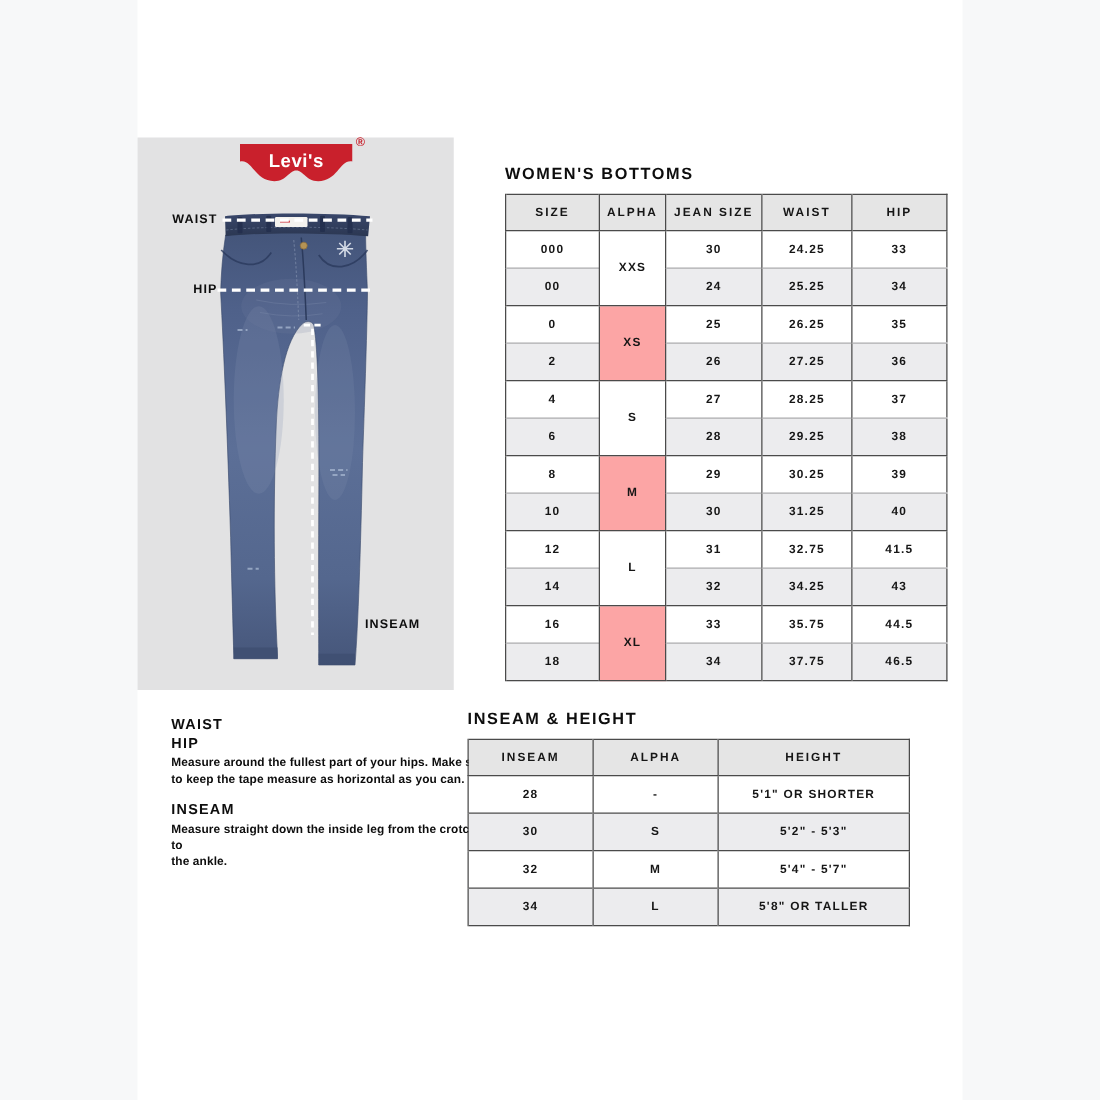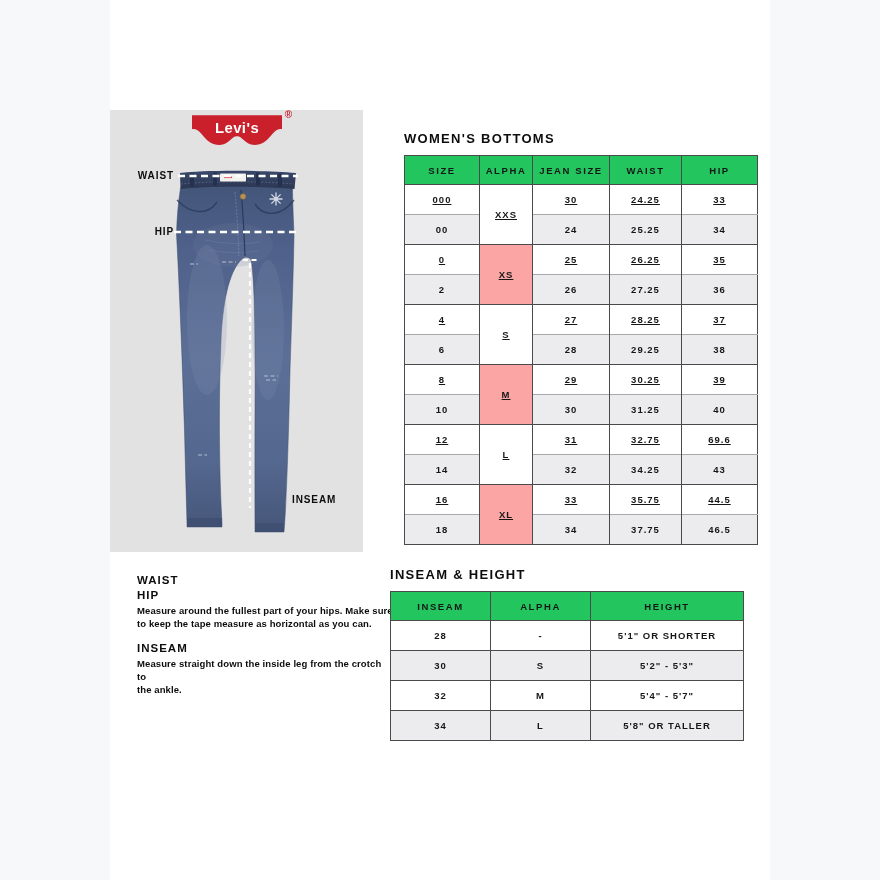--- a/index.html
+++ b/index.html
@@ -19,29 +19,29 @@
   .m-label.inseam{left:182px;top:384px;}
 
   
   .guide{position:absolute;left:27px;top:574px;width:256px;color:#0d0d0d;}
   .guide h3{font-size:11.5px;font-weight:bold;letter-spacing:1px;margin:0 0 3px 0;}
   .guide p{font-size:9.5px;font-weight:bold;line-height:13px;letter-spacing:.1px;
            margin:0 0 12px 0;white-space:pre-line;}
 
   
   .section-bottoms{position:absolute;left:280px;top:131px;width:329px;padding-left:14px;}
-  .section-inseam{position:absolute;left:280px;top:567px;width:314px;}
+  .section-inseam{position:absolute;left:264px;top:567px;width:314px;}
   .sec-title{font-size:13px;font-weight:bold;letter-spacing:1.3px;color:#0d0d0d;margin:0 0 9px 0;}
   table{border-collapse:collapse;width:353px;table-layout:fixed;border:1px solid #4a4a4a;}
   th,td{border-left:1px solid #4a4a4a;text-align:center;font-weight:bold;color:#161616;padding:0;}
-  th{height:28px;font-size:9.5px;letter-spacing:1.6px;background:#22c55e;border-bottom:1px solid #4a4a4a;}
+  th{height:28px;font-size:9.5px;letter-spacing:1.6px;background:#e5e5e5;border-bottom:1px solid #4a4a4a;}
   td{height:29px;font-size:9.5px;letter-spacing:1px;}
   tr.row-a td{background:#ffffff;}
   tr.row-b td{background:#ececee;}
-  #bottoms-table tr.row-a td{border-top:1px solid #4a4a4a;text-decoration:underline;}
+  #bottoms-table tr.row-a td{border-top:1px solid #4a4a4a;}
   #bottoms-table tr.row-b td{border-top:1px solid #a9a9ac;}
   #bottoms-table td.alpha-a{background:#ffffff;}
   #bottoms-table td.alpha-b{background:#fca5a5;}
   #inseam-table td{border-top:1px solid #4a4a4a;}
 </style>
 </head>
 <body>
 
 <div class="canvas">
   <div class="card">
@@ -210,21 +210,21 @@
               <td>10</td>
               <td>30</td>
               <td>31.25</td>
               <td>40</td>
             </tr>
             <tr class="row-a">
               <td>12</td>
               <td rowspan="2" class="alpha alpha-a">L</td>
               <td>31</td>
               <td>32.75</td>
-              <td>69.6</td>
+              <td>41.5</td>
             </tr>
             <tr class="row-b">
               <td>14</td>
               <td>32</td>
               <td>34.25</td>
               <td>43</td>
             </tr>
             <tr class="row-a">
               <td>16</td>
               <td rowspan="2" class="alpha alpha-b">XL</td>

